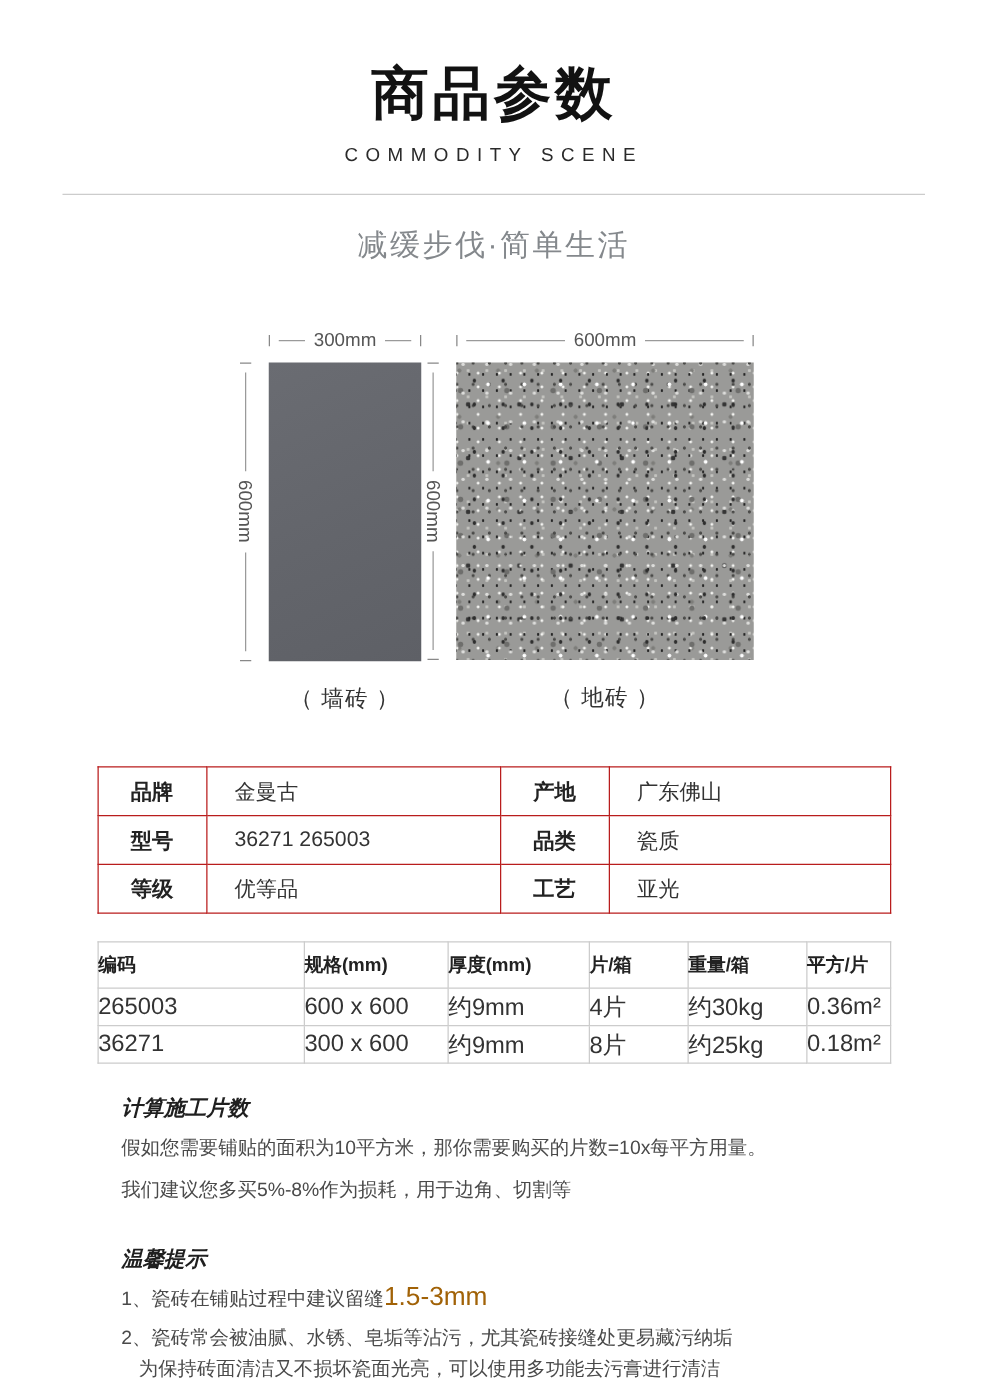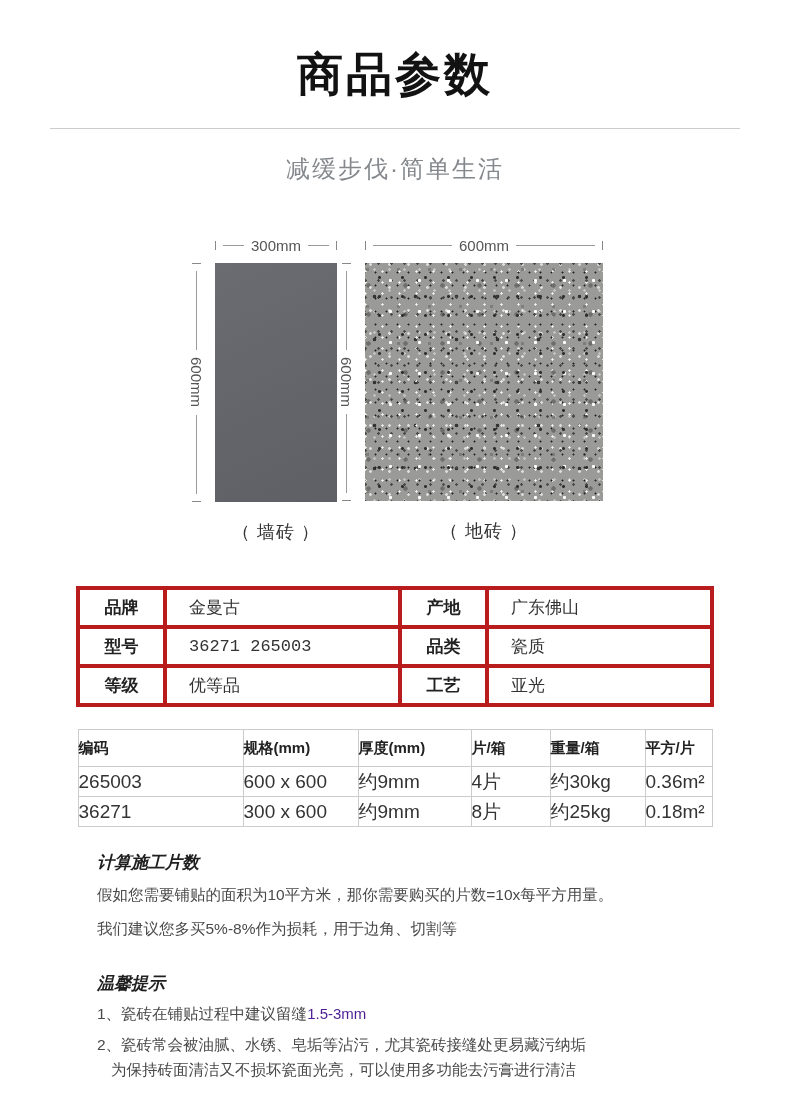--- a/index.html
+++ b/index.html
@@ -49,45 +49,46 @@
       radial-gradient(circle,#353535 1.6px,transparent 2.1px),
       radial-gradient(circle,#c4c4c0 1.0px,transparent 1.5px);
     background-size:23px 19px,29px 31px,13px 17px,19px 23px,37px 29px,11px 13px,17px 11px,31px 37px,41px 43px,15px 21px;
     background-position:3px 5px,11px 2px,7px 9px,15px 13px,22px 8px,5px 3px,9px 14px,18px 25px,30px 12px,2px 17px;
   }
   .caption { text-align:center; margin-top:18px; padding-left:28px; font-size:18px; color:#333; letter-spacing:1px; }
 
   
   table { border-collapse:collapse; }
   .spec-table { width:634px; margin:42px auto 0; table-layout:fixed; }
-  .spec-table td { border:4px solid #b91c1c; height:39px; font-size:17px; color:#333;font-family:Liberation Mono, monospace; }
+  .spec-table td { border:1px solid #b91c1c; height:39px; font-size:17px; color:#333; }
   .spec-table td.lbl { text-align:center; font-weight:700; color:#222; }
   .spec-table td.val { padding-left:22px; }
 
   
   .size-table { width:634px; margin:22px auto 0; table-layout:fixed; text-align:left; }
   .size-table th { border:1px solid #ccc; height:37px; font-size:15px; font-weight:700; color:#222; }
   .size-table td { border:1px solid #ccc; height:30px; font-size:19px; color:#333; }
 
   
   .section { margin-left:97px; margin-right:75px; }
   .sec-heading { font-weight:700; font-size:17px; color:#1f1f1f;font-style:italic; }
   .calc { margin-top:24px; }
   .calc p { margin-top:7px; font-size:15.5px; color:#4a4a4a; line-height:27px; }
   .tips { margin-top:30px; }
   .tips .tip { margin-top:6px; font-size:15.5px; color:#4a4a4a; line-height:25px; }
   .tips .tip:first-of-type { margin-top:13px; }
-  .tip .big { font-size:15px; color:#4c1d95; }
+  .tip .big { font-size:21px; color:#a16207; }
   .tip .cont { display:block; padding-left:14px; }
 </style>
 </head>
 <body>
 
 <div class="header">
   <div class="title">商品参数</div>
+  <div class="subtitle">COMMODITY SCENE</div>
   <div class="divider"></div>
   <div class="tagline">减缓步伐·简单生活</div>
 </div>
 
 <div class="figures">
 
   <div class="fig">
     <div class="fig-grid fig-wall">
       <div class="hdim">
         <span class="t"></span>

